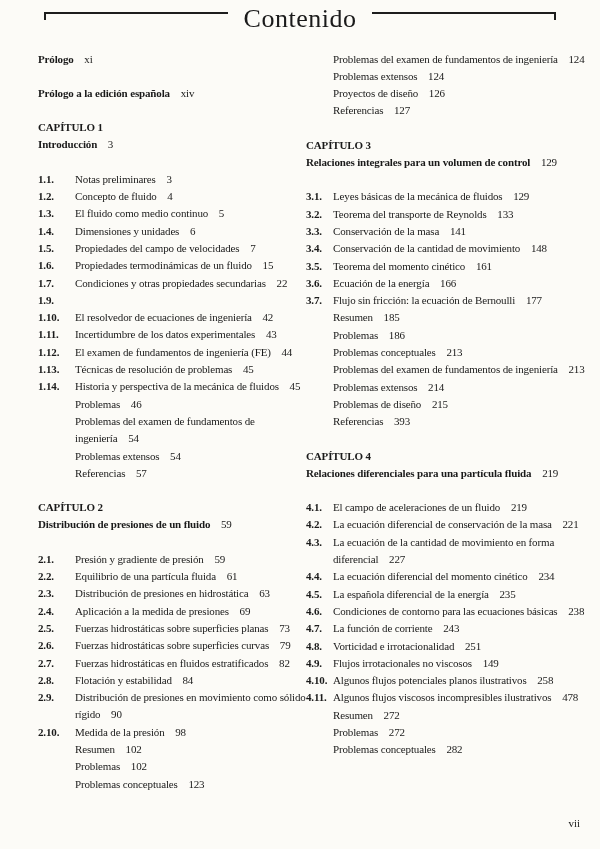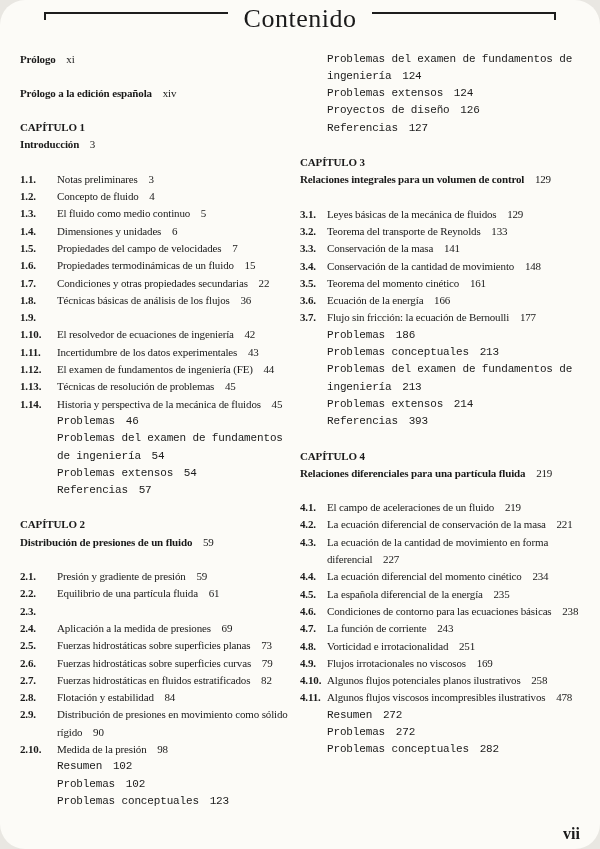--- a/index.html
+++ b/index.html
@@ -5,51 +5,50 @@
   * { box-sizing: border-box; margin: 0; padding: 0; }
   html, body { background: #e9e7e2; }
   .page {
     position: relative;
     width: 600px; height: 849px;
     margin: 0 auto;
     background: #fcfbf7;
     color: #1a1a1a;
     font-family: "Liberation Serif", "DejaVu Serif", serif;
     overflow: hidden;
-    border-radius: 25px;
   }
   .title-row { display: flex; align-items: flex-start; padding: 5px 44px 0 44px; }
   .rule { flex: 1; height: 8px; border-top: 2px solid #1d1d1d; margin-top: 7px; }
   .rule-left  { border-left: 2px solid #1d1d1d; }
   .rule-right { border-right: 2px solid #1d1d1d; }
   h1.title {
     font-size: 26px; font-weight: normal; line-height: 1.1;
     padding: 0 16px; letter-spacing: 0.5px; white-space: nowrap;
   }
-  .columns { display: flex; gap: 12px; padding: 17px 8px 0 20px; }
+  .columns { display: flex; gap: 0; padding: 17px 8px 0 38px; }
   .col { font-size: 11px; line-height: 17.3px; letter-spacing: -0.15px; }
   .col-left { flex: none; width: 268px; }
   .col-right { flex: 1; min-width: 0; }
   .block { margin-bottom: 17px; }
   .front-item { margin-bottom: 17px; }
   .front-label { font-weight: bold; }
   .chap-head { margin-bottom: 17px; }
   .chap-label { font-weight: bold; }
   .chap-title { font-weight: bold; }
   .chap-title .pg { font-weight: normal; }
   .entry { display: flex; }
   .num { flex: none; width: 37px; font-weight: bold; }
   .col-right .num { width: 27px; }
-  .entry-sub { padding-left: 37px; font-family: Liberation Mono, monospace; }
+  .entry-sub { padding-left: 37px; }
   .col-right .entry-sub { padding-left: 27px; }
   .entry-body { flex: 1; min-width: 0; }
   .pg { white-space: nowrap; }
   .footer-page {
-    position: absolute; right: 20px; bottom: 6px;
-    font-weight: bold; font-size: 16px;
+    position: absolute; right: 20px; bottom: 20px;
+    font-weight: normal; font-size: 11px;
   }
 </style>
 </head>
 <body>
 
 <div class="page">
   <header class="title-row">
     <span class="rule rule-left"></span>
     <h1 class="title">Contenido</h1>
     <span class="rule rule-right"></span>
@@ -88,24 +87,20 @@
           </div>
           <div class="entry">
             <span class="num">1.6.</span>
             <span class="entry-body"><span>Propiedades termodinámicas de un fluido</span>  <span class="pg">15</span></span>
           </div>
           <div class="entry">
             <span class="num">1.7.</span>
             <span class="entry-body"><span>Condiciones y otras propiedades secundarias</span>  <span class="pg">22</span></span>
           </div>
           <div class="entry">
-            <span class="num">1.8.</span>
-            <span class="entry-body"><span>Técnicas básicas de análisis de los flujos</span>  <span class="pg">36</span></span>
-          </div>
-          <div class="entry">
             <span class="num">1.9.</span>
           </div>
           <div class="entry">
             <span class="num">1.10.</span>
             <span class="entry-body"><span>El resolvedor de ecuaciones de ingeniería</span>  <span class="pg">42</span></span>
           </div>
           <div class="entry">
             <span class="num">1.11.</span>
             <span class="entry-body"><span>Incertidumbre de los datos experimentales</span>  <span class="pg">43</span></span>
           </div>
@@ -142,20 +137,21 @@
           <div class="entry">
             <span class="num">2.1.</span>
             <span class="entry-body"><span>Presión y gradiente de presión</span>  <span class="pg">59</span></span>
           </div>
           <div class="entry">
             <span class="num">2.2.</span>
             <span class="entry-body"><span>Equilibrio de una partícula fluida</span>  <span class="pg">61</span></span>
           </div>
           <div class="entry">
             <span class="num">2.3.</span>
+            <span class="entry-body"><span>Distribución de presiones en hidrostática</span>  <span class="pg">63</span></span>
           </div>
           <div class="entry">
             <span class="num">2.4.</span>
             <span class="entry-body"><span>Aplicación a la medida de presiones</span>  <span class="pg">69</span></span>
           </div>
           <div class="entry">
             <span class="num">2.5.</span>
             <span class="entry-body"><span>Fuerzas hidrostáticas sobre superficies planas</span>  <span class="pg">73</span></span>
           </div>
           <div class="entry">
@@ -231,30 +227,36 @@
           </div>
           <div class="entry">
             <span class="num">3.6.</span>
             <span class="entry-body"><span>Ecuación de la energía</span>  <span class="pg">166</span></span>
           </div>
           <div class="entry">
             <span class="num">3.7.</span>
             <span class="entry-body"><span>Flujo sin fricción: la ecuación de Bernoulli</span>  <span class="pg">177</span></span>
           </div>
           <div class="entry entry-sub">
+            <span class="entry-body"><span>Resumen</span>  <span class="pg">185</span></span>
+          </div>
+          <div class="entry entry-sub">
             <span class="entry-body"><span>Problemas</span>  <span class="pg">186</span></span>
           </div>
           <div class="entry entry-sub">
             <span class="entry-body"><span>Problemas conceptuales</span>  <span class="pg">213</span></span>
           </div>
           <div class="entry entry-sub">
             <span class="entry-body"><span>Problemas del examen de fundamentos de ingeniería</span>  <span class="pg">213</span></span>
           </div>
           <div class="entry entry-sub">
             <span class="entry-body"><span>Problemas extensos</span>  <span class="pg">214</span></span>
+          </div>
+          <div class="entry entry-sub">
+            <span class="entry-body"><span>Problemas de diseño</span>  <span class="pg">215</span></span>
           </div>
           <div class="entry entry-sub">
             <span class="entry-body"><span>Referencias</span>  <span class="pg">393</span></span>
           </div>
         </div>
         <div class="block">
           <div class="chap-head">
             <div class="chap-label">CAPÍTULO 4</div>
             <div class="chap-title"><span>Relaciones diferenciales para una partícula fluida</span>  <span class="pg">219</span></div>
           </div>
@@ -285,21 +287,21 @@
           <div class="entry">
             <span class="num">4.7.</span>
             <span class="entry-body"><span>La función de corriente</span>  <span class="pg">243</span></span>
           </div>
           <div class="entry">
             <span class="num">4.8.</span>
             <span class="entry-body"><span>Vorticidad e irrotacionalidad</span>  <span class="pg">251</span></span>
           </div>
           <div class="entry">
             <span class="num">4.9.</span>
-            <span class="entry-body"><span>Flujos irrotacionales no viscosos</span>  <span class="pg">169</span></span>
+            <span class="entry-body"><span>Flujos irrotacionales no viscosos</span>  <span class="pg">149</span></span>
           </div>
           <div class="entry">
             <span class="num">4.10.</span>
             <span class="entry-body"><span>Algunos flujos potenciales planos ilustrativos</span>  <span class="pg">258</span></span>
           </div>
           <div class="entry">
             <span class="num">4.11.</span>
             <span class="entry-body"><span>Algunos flujos viscosos incompresibles ilustrativos</span>  <span class="pg">478</span></span>
           </div>
           <div class="entry entry-sub">

